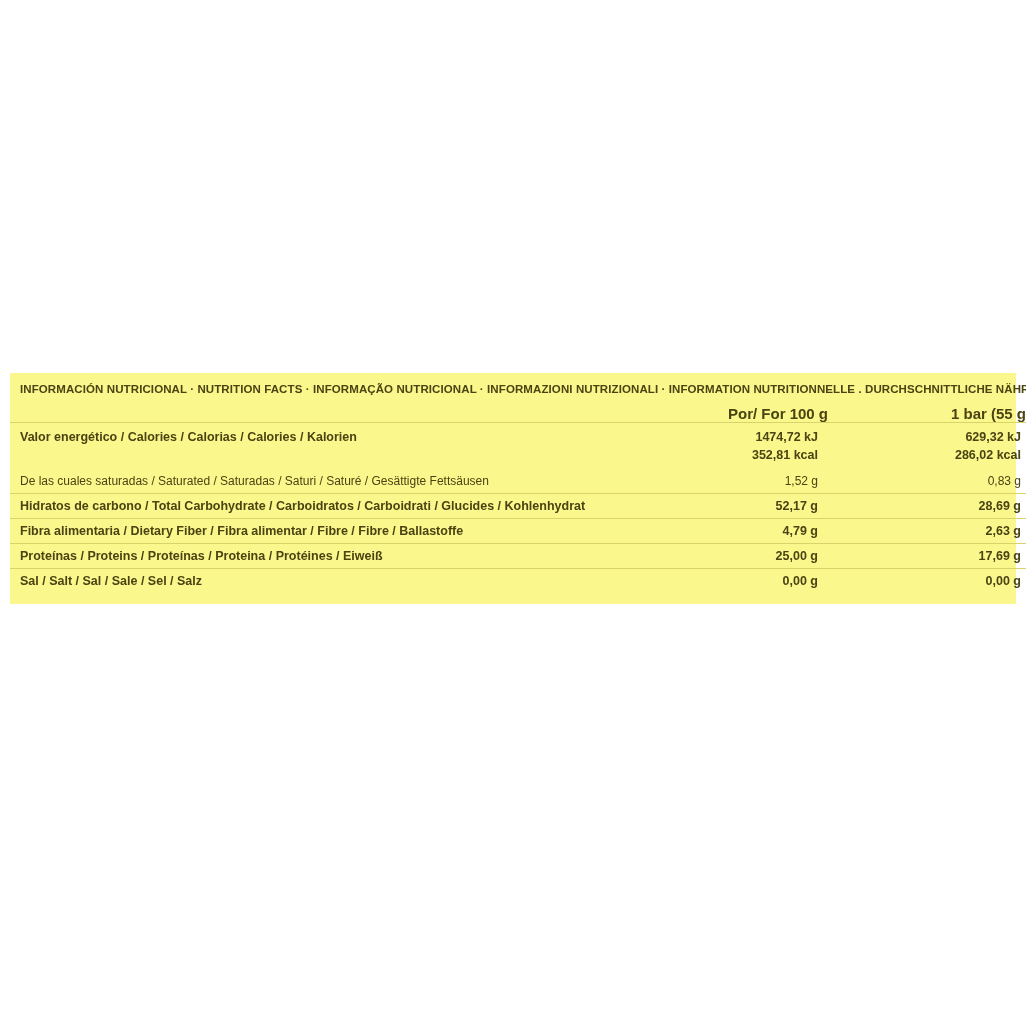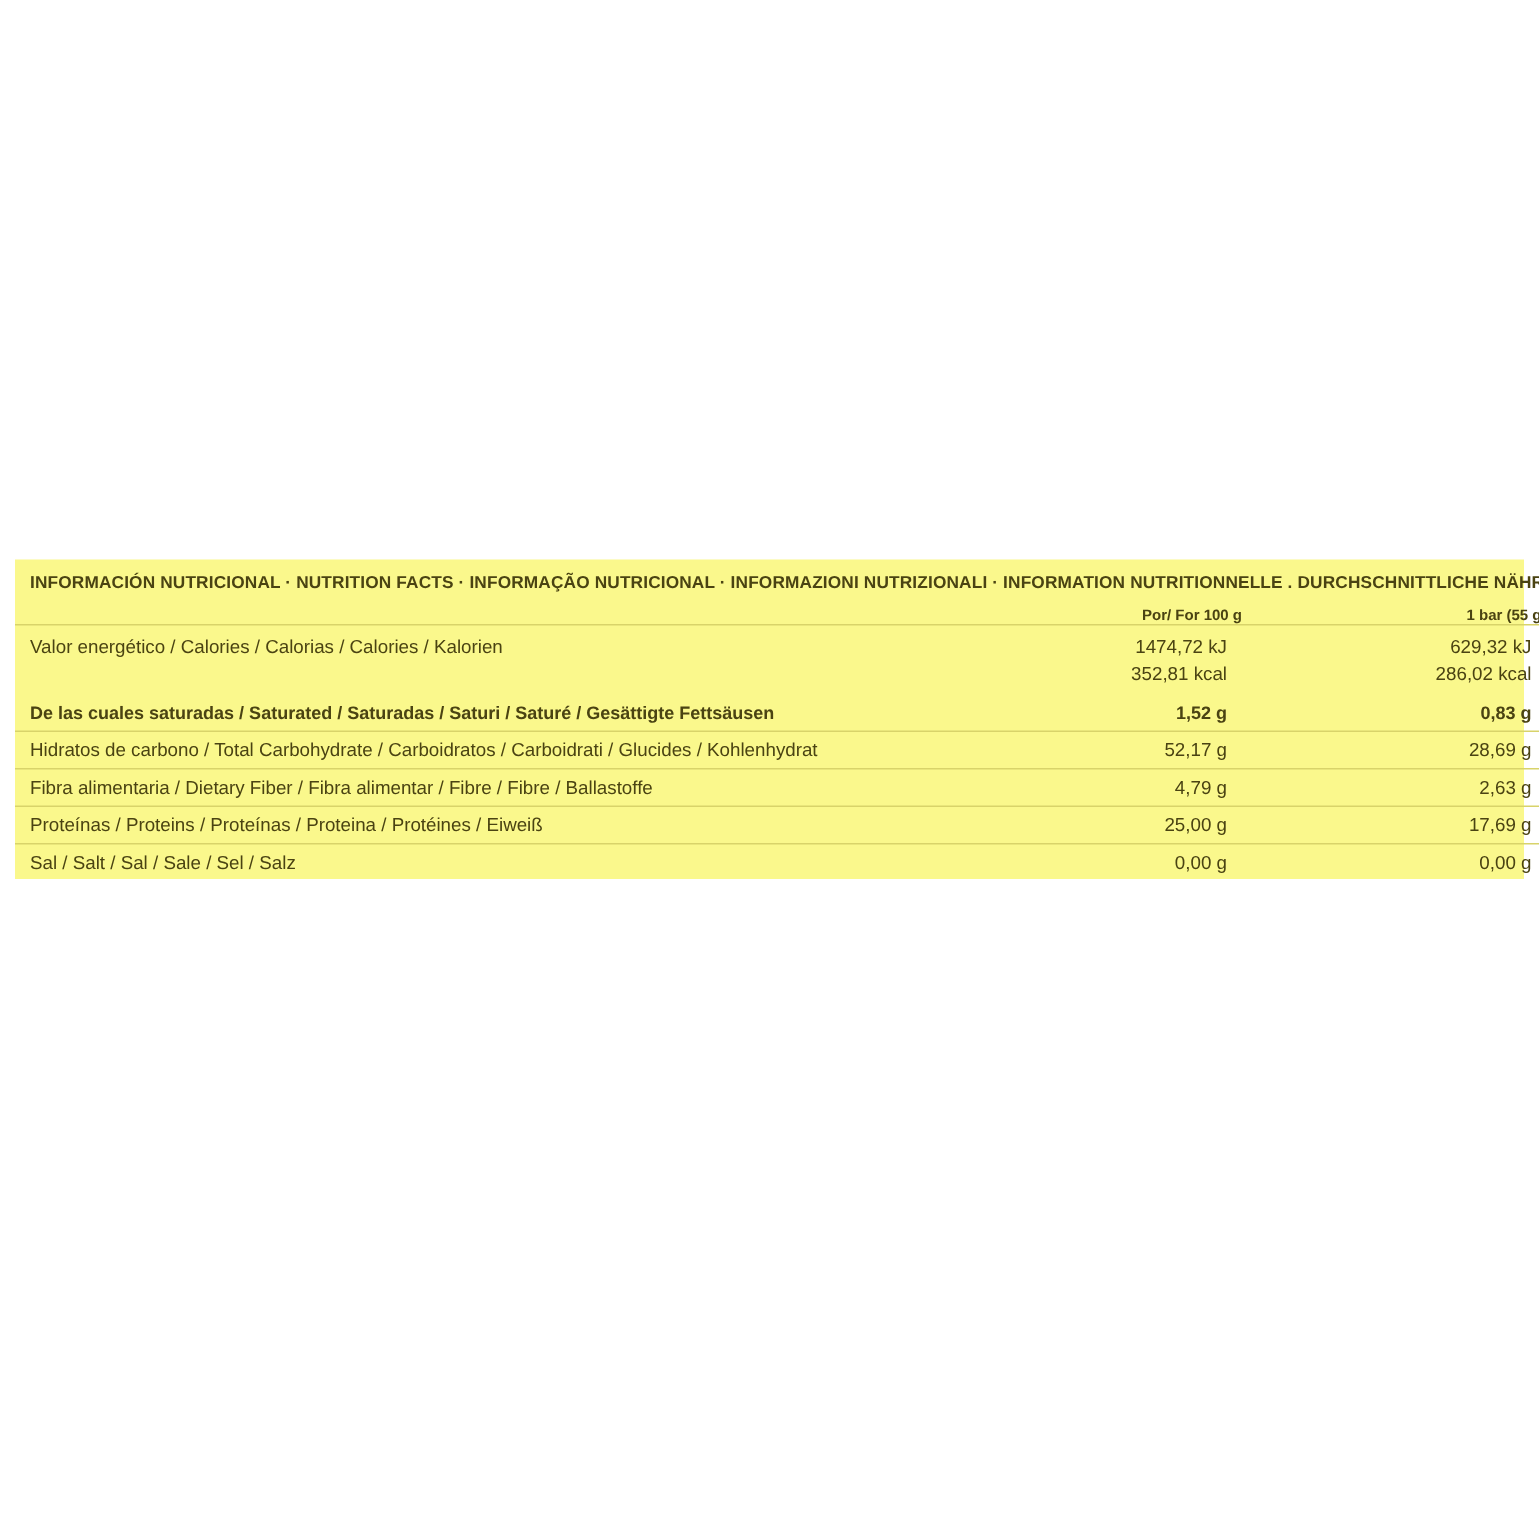--- a/index.html
+++ b/index.html
@@ -39,21 +39,21 @@
   }
   table.nut td {
     padding: 0;
     vertical-align: top;
   }
   .col-label { width: 630px; }
   .col-v1 { width: 188px; }
   .col-v2 { width: 203px; }
 
   .hdr td {
-    font-size: 10px;
+    font-size: 15px;
     font-weight: bold;
     color: #4a4312;
     text-align: right;
     padding: 4px 10px 6px 0;
   }
   .hdr td.col-label { padding-left: 10px; }
 
   tr.row td {
     border-top: 1px solid #d8d36a;
     padding: 5px 10px 5px 0;
@@ -61,29 +61,29 @@
     color: #4a4312;
   }
   tr.row td.label {
     padding-left: 10px;
     text-align: left;
   }
   tr.row td.val {
     text-align: right;
     white-space: nowrap;
   }
-  tr.row.bold td { font-weight: normal; }
-  tr.row.sub td { font-weight: bold; font-size: 12px; }
+  tr.row.bold td { font-weight: bold; }
+  tr.row.sub td { font-weight: normal; font-size: 12px; }
   tr.row.sub td { border-top: none; }
 
   .energy td { padding-top: 6px; padding-bottom: 7px; line-height: 1.45; }
   .energy .val { font-weight: normal; }
   .energy .label { font-weight: bold; }
 
-  tr.last td { border-bottom: none; padding-bottom: 4px; margin-left: 30px; }
+  tr.last td { border-bottom: none; padding-bottom: 16px; margin-left: 30px; }
   .nowrap { white-space: nowrap; }
 </style>
 </head>
 <body>
 
 <div id="nutrition-panel">
 
   <div class="panel-title">INFORMACIÓN NUTRICIONAL · NUTRITION FACTS · INFORMAÇÃO NUTRICIONAL · INFORMAZIONI NUTRIZIONALI · INFORMATION NUTRITIONNELLE . DURCHSCHNITTLICHE NÄHRWERTE</div>
 
   <table class="nut">

